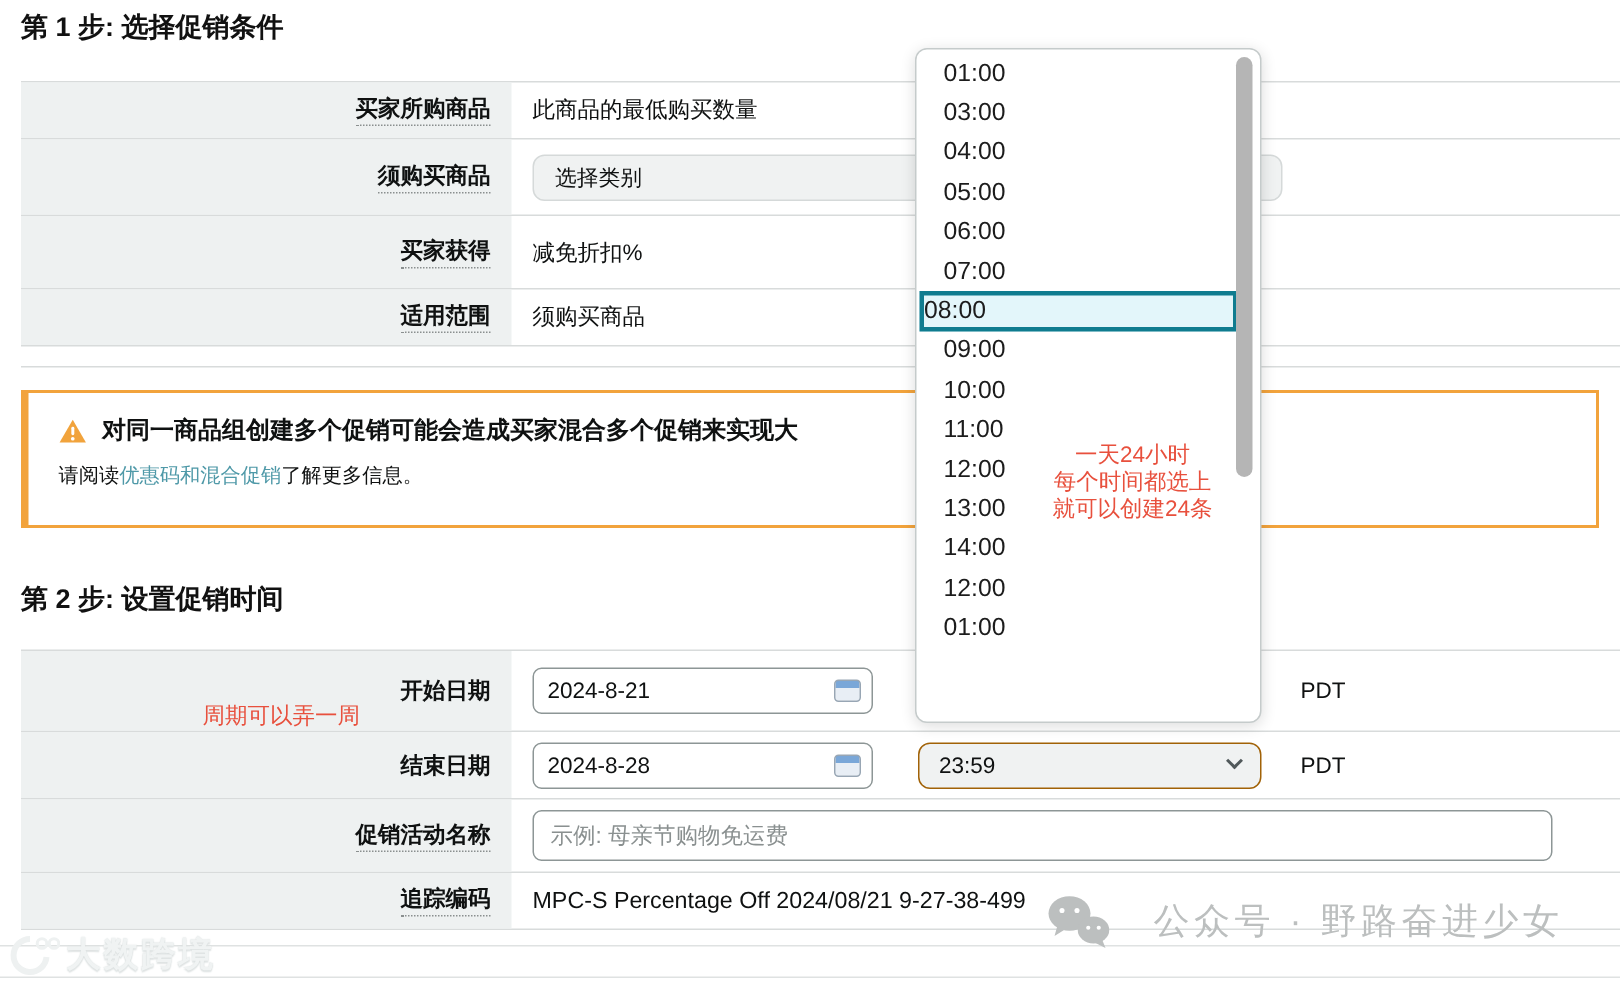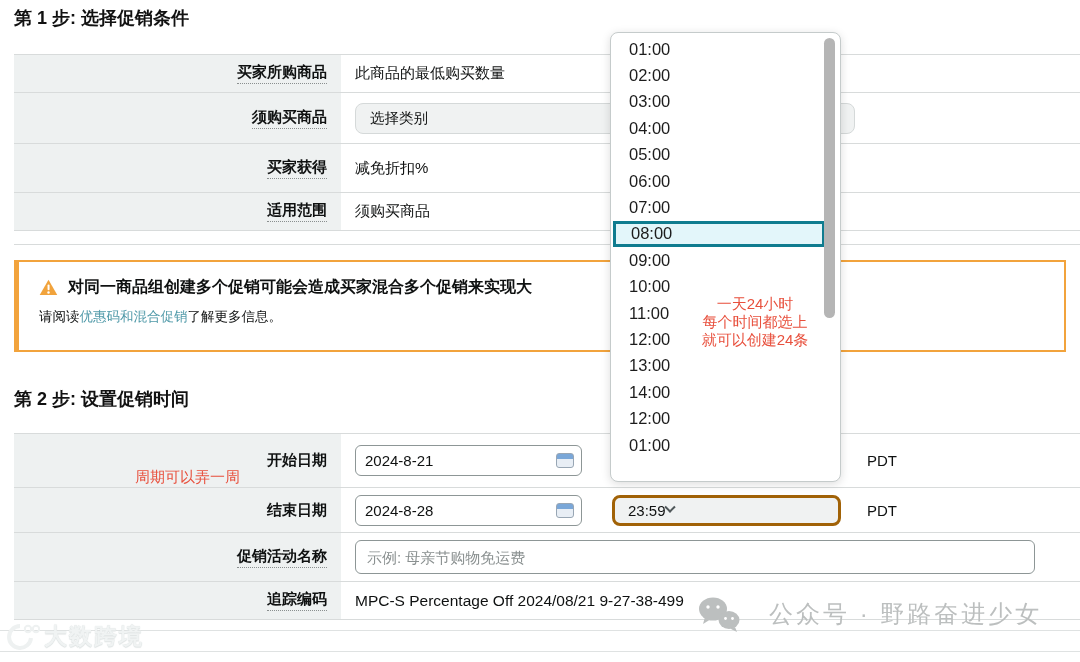--- a/index.html
+++ b/index.html
@@ -37,22 +37,22 @@
   .warn-line2 { margin-top:10px; font-size:13.5px; color:#0f1111; }
   .warn-link { color:#4f99a8; cursor:pointer; }
 
   .date-box { width:227px; height:31px; border:1px solid #8d9696; border-radius:6px; background:#fff;
               display:flex; align-items:center; padding:0 7px 0 9px; }
   .date-box input { border:none; outline:none; flex:1; font-size:15px; color:#0f1111; min-width:0;
                     font-family:"Liberation Sans","DejaVu Sans",sans-serif; background:transparent; }
   .calendar-icon { width:18px; height:15px; border:1px solid #98a6b4; border-radius:3px;
                    background:linear-gradient(#7aa7d8 0 5px,#e8eef5 5px); flex:0 0 auto; cursor:pointer; }
 
-  .select-box { width:229px; height:31px; margin-left:30px; background:#f0f2f2; border:3px solid #a16207;
-                border-radius:8px; display:flex; align-items:center; 
+  .select-box { width:229px; height:31px; margin-left:30px; background:#f0f2f2; border:1px solid #a16207;
+                border-radius:8px; display:flex; align-items:center; justify-content:space-between;
                 padding:0 13px; font-size:15px; cursor:pointer; }
   .chevron { width:8px; height:8px; border-right:2px solid #50585a; border-bottom:2px solid #50585a;
              transform:rotate(45deg) translate(-2px,-2px); }
 
   .tz-label { position:absolute; left:867px; font-size:15px; color:#0f1111; }
   #tz-start { top:452px; }
   #tz-end { top:502px; }
 
   .name-input { width:680px; height:34px; border:1px solid #8d9696; border-radius:6px; padding:0 11px;
                 font-size:15px; color:#0f1111; outline:none;
@@ -60,21 +60,21 @@
   .name-input::placeholder { color:#8a9090; }
 
   .tracking-value { font-size:15.5px; }
 
   
   .time-dropdown { position:absolute; left:610px; top:32px; width:231px; height:450px; background:#fff;
                    border:1px solid #c5cbcb; border-radius:8px; box-shadow:0 2px 10px rgba(0,0,0,.14);
                    z-index:20; padding-top:3px; overflow:hidden; }
   .time-option { height:26.4px; display:flex; align-items:center; padding-left:18px;
                  font-size:16.5px; color:#1c1c1c; cursor:pointer; }
-  .time-option.selected { width:212px; margin-left:2px; padding-left:15px;
+  .time-option.selected { width:212px; margin-left:2px; padding-left:0;
                           border:3px solid #0f7c8f; background:#e3f6fa; }
   .scroll-thumb { position:absolute; right:5px; top:5px; width:11px; height:280px; background:#b5b5b5;
                   border-radius:6px; cursor:pointer; }
 
   .red-note { color:#e8503d; font-weight:400; z-index:30; }
   #period-note { position:absolute; left:135px; top:468px; font-size:15px; }
   #dropdown-note { position:absolute; left:645px; top:295px; width:220px; text-align:center;
                    font-size:15px; line-height:18px; }
   #dropdown-note span { display:block; }
 
@@ -195,21 +195,20 @@
 
   <div class="tz-label" id="tz-start">PDT</div>
   <div class="tz-label" id="tz-end">PDT</div>
 
   <div class="divider" id="divider-b1"></div>
   <div class="divider" id="divider-b2"></div>
 
   <div class="time-dropdown">
     <div>
         <div class="time-option">01:00</div>
-        <div class="time-option">02:00</div>
         <div class="time-option">03:00</div>
         <div class="time-option">04:00</div>
         <div class="time-option">05:00</div>
         <div class="time-option">06:00</div>
         <div class="time-option">07:00</div>
         <div class="time-option selected">08:00</div>
         <div class="time-option">09:00</div>
         <div class="time-option">10:00</div>
         <div class="time-option">11:00</div>
         <div class="time-option">12:00</div>

